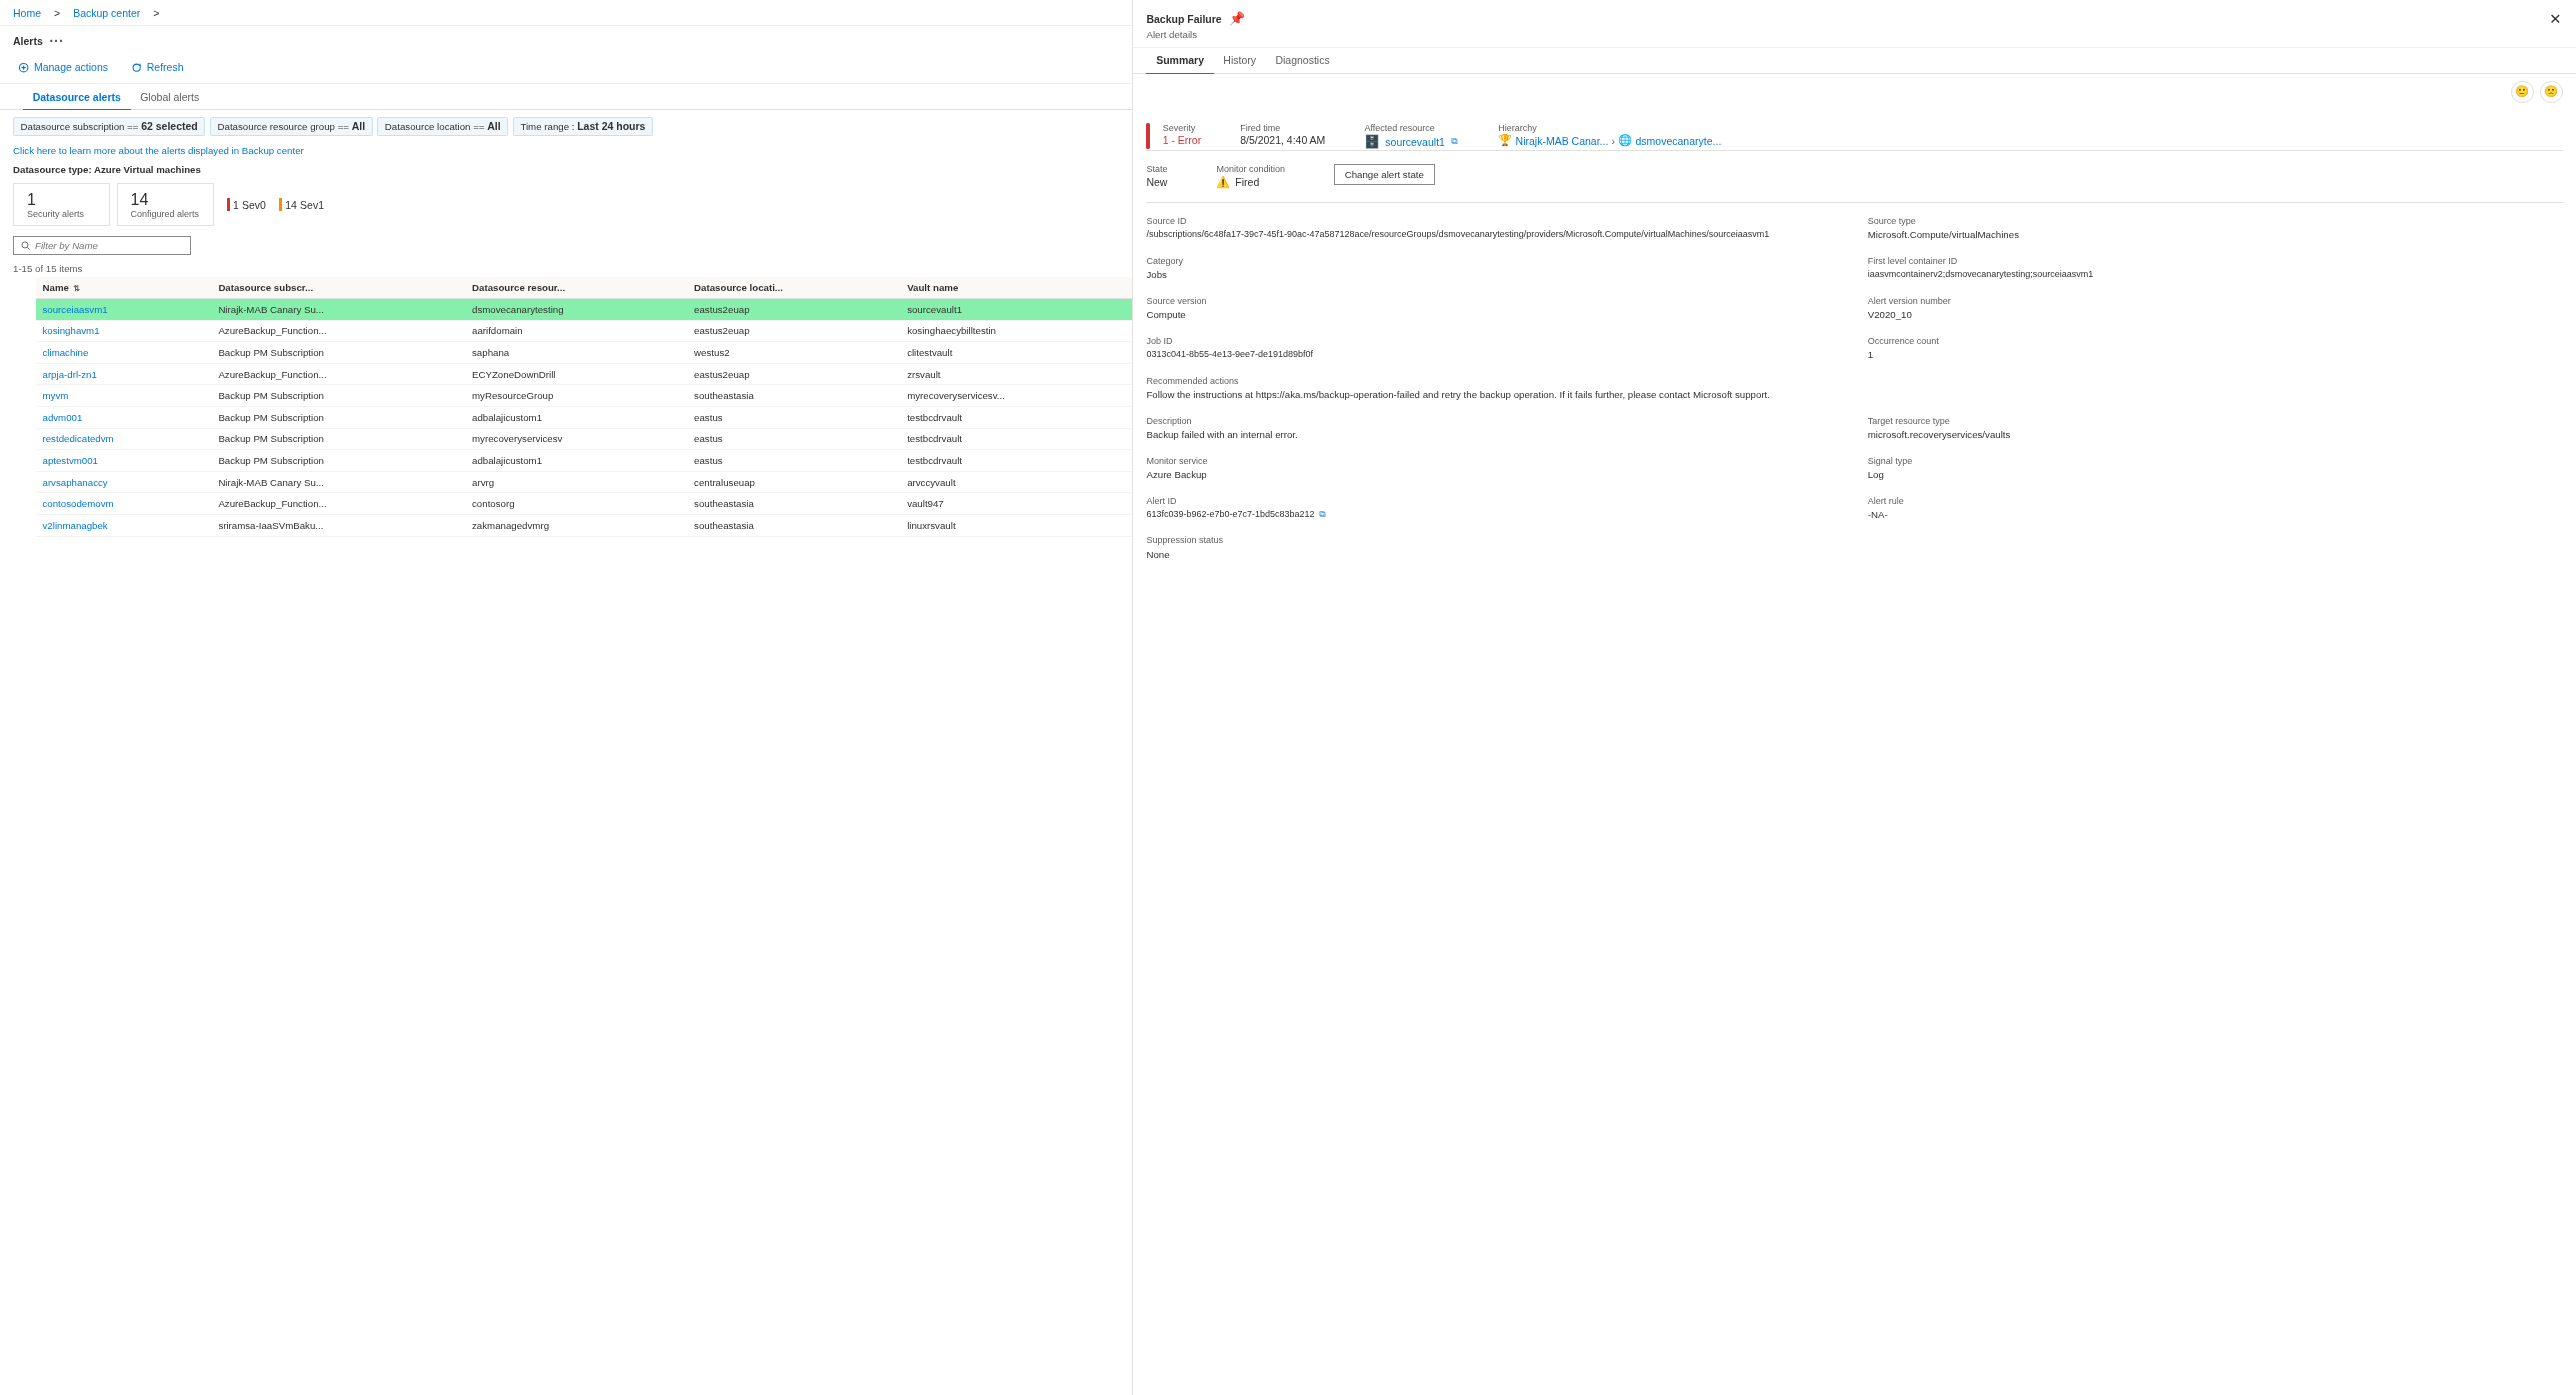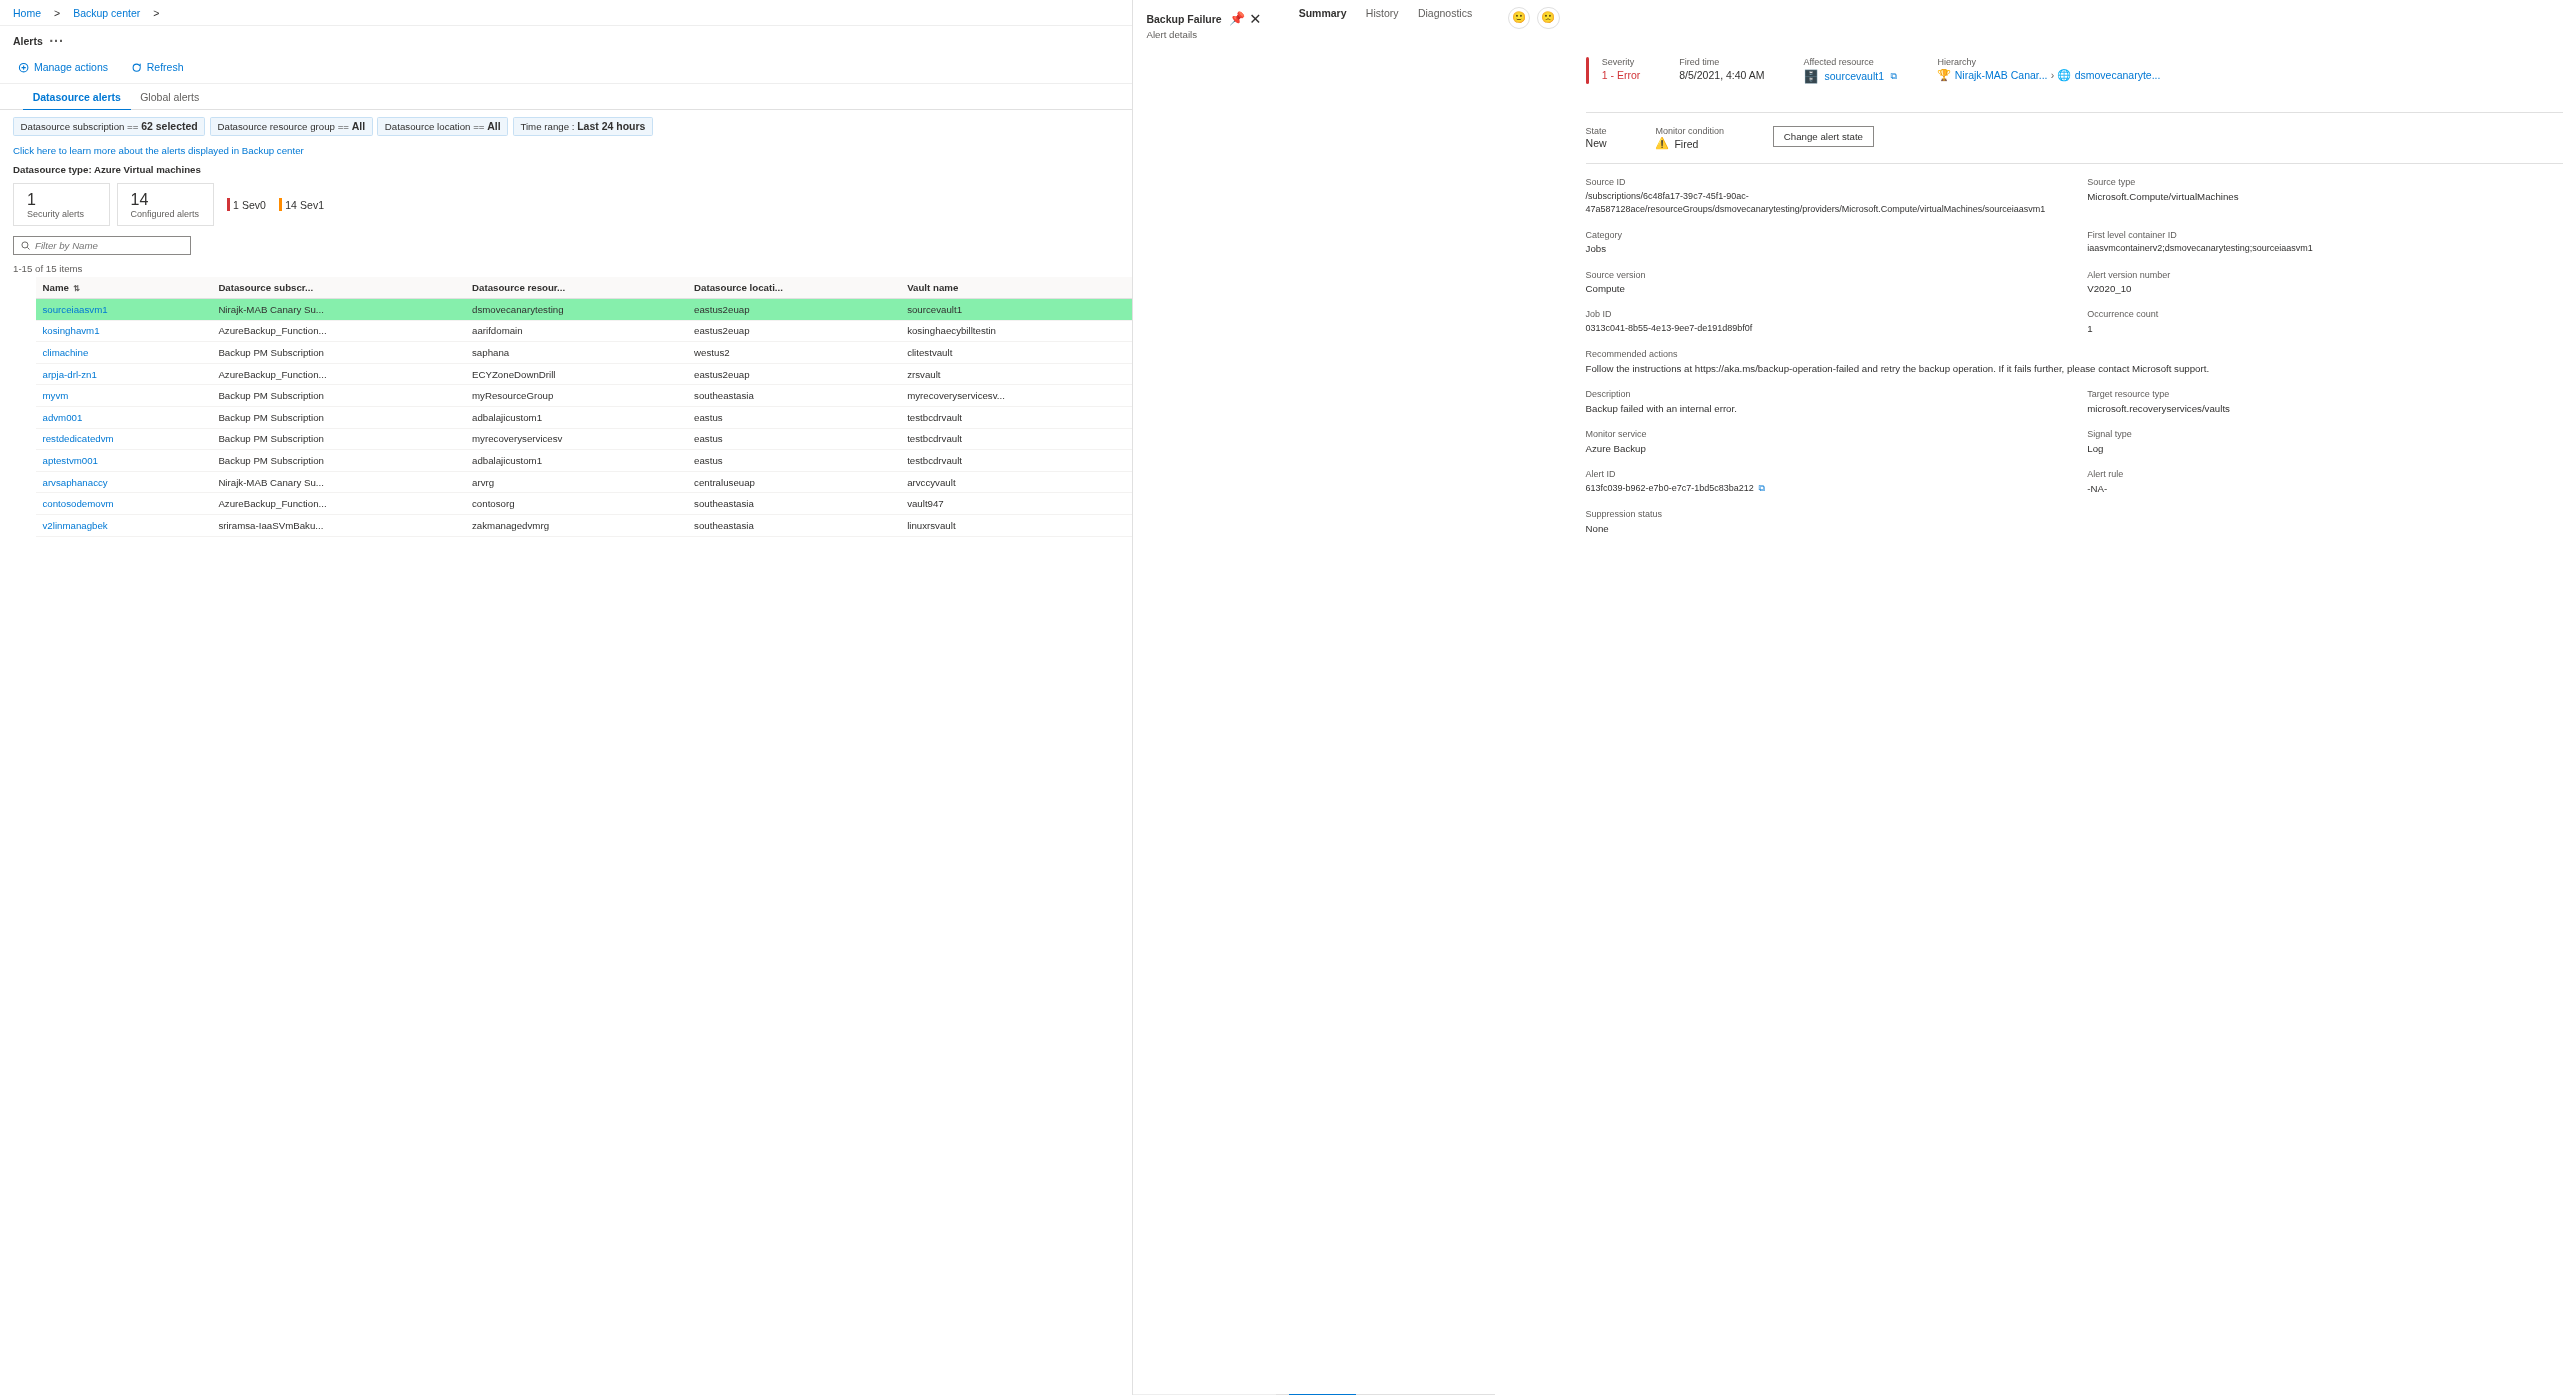--- a/index.html
+++ b/index.html
@@ -191,21 +191,21 @@
     .data-table td.link { color: #0078d4; }
 
     .sort-icon { font-size: 8px; color: #605e5c; margin-left: 1.6px; }
 
     .table-wrapper { overflow-y: auto; flex: 1; padding-left: 36px; }
 
     
     .right-panel {
       width: 56%;
       display: flex;
-      flex-direction: row;
+      flex-direction: column;
       overflow: hidden;
     }
 
     .panel-header {
       padding: 9.7px 13px 6.5px;
       border-bottom: 0.8px solid #eee;
       display: flex;
       justify-content: space-between;
       align-items: flex-start;
     }
@@ -240,23 +240,22 @@
       font-weight: 600;
     }
 
     .detail-content { overflow-y: auto; flex: 1; padding: 13px; }
 
     .severity-row {
       display: flex;
       align-items: stretch;
       gap: 0;
       margin-bottom: 13px;
-      padding-bottom: 28px;
+      padding-bottom: 1px;
       border-bottom: 0.8px solid #e0e0e0;
-      margin-top: 44px;
     }
     .severity-indicator {
       width: 3.2px;
       background: #d13438;
       margin-right: 13px;
       border-radius: 1.6px;
     }
     .severity-block { margin-right: 39px; }
     .detail-label { font-size: 9px; color: #605e5c; margin-bottom: 1.6px; }
     .detail-value { font-size: 10.5px; color: #323130; font-weight: 500; }

